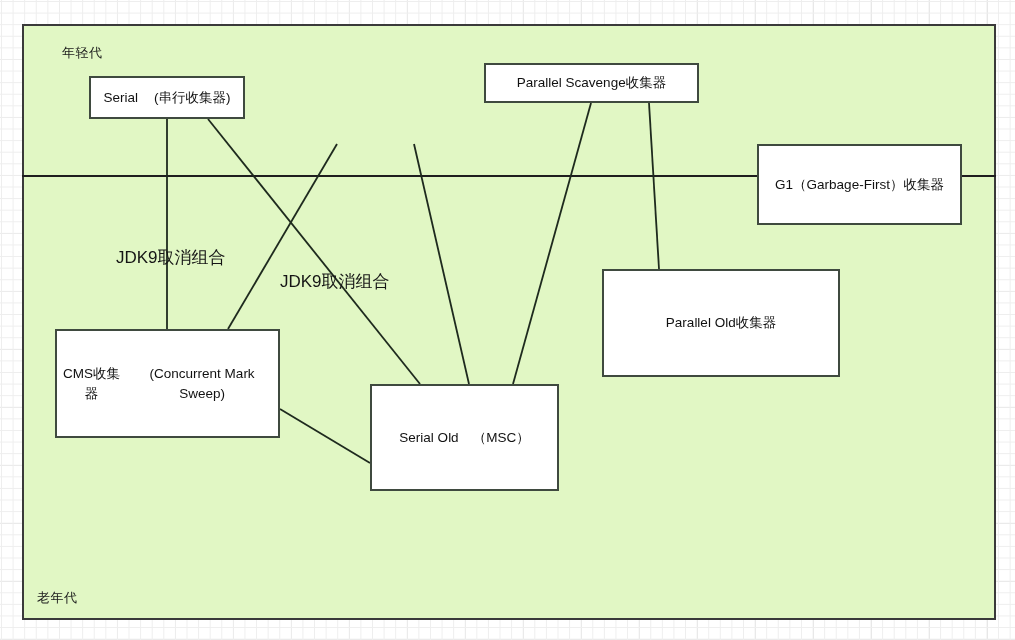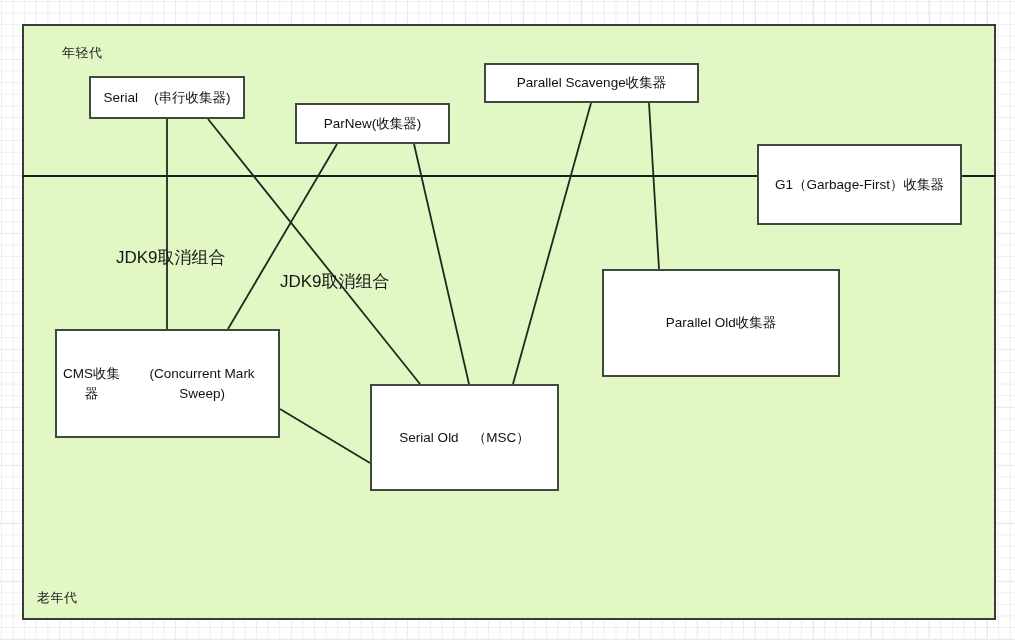--- a/index.html
+++ b/index.html
@@ -146,24 +146,20 @@
   </svg>
 
   <div class="edge-label" id="edge-label-1">JDK9取消组合</div>
   <div class="edge-label" id="edge-label-2">JDK9取消组合</div>
 
   <div class="node" id="node-serial">
     <span>Serial</span>
     <span class="line2">(串行收集器)</span>
   </div>
 
-  <div class="node" id="node-parnew">
-    <span>ParNew</span>
-    <span class="line2">(收集器)</span>
-  </div>
 
   <div class="node" id="node-parallel-scavenge">
     <span>Parallel Scavenge</span>
     <span class="line2">收集器</span>
   </div>
 
   <div class="node" id="node-g1">
     <span>G1（Garbage-First）</span>
     <span class="line2">收集器</span>
   </div>

